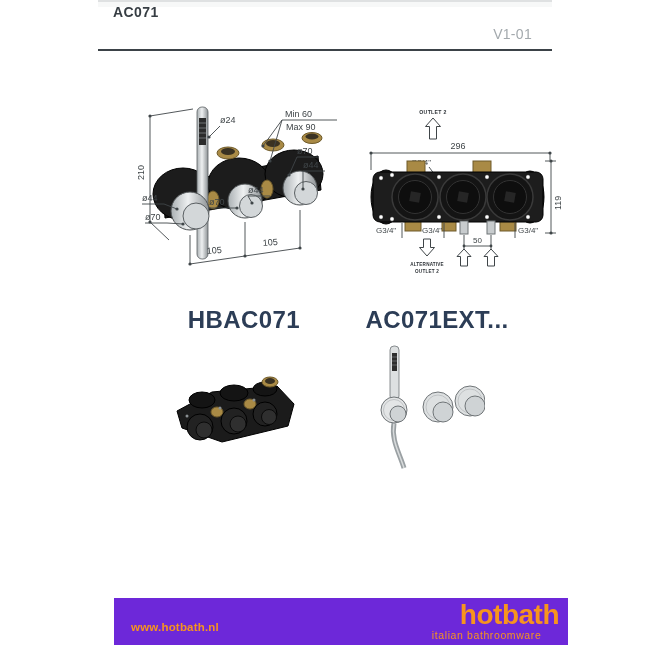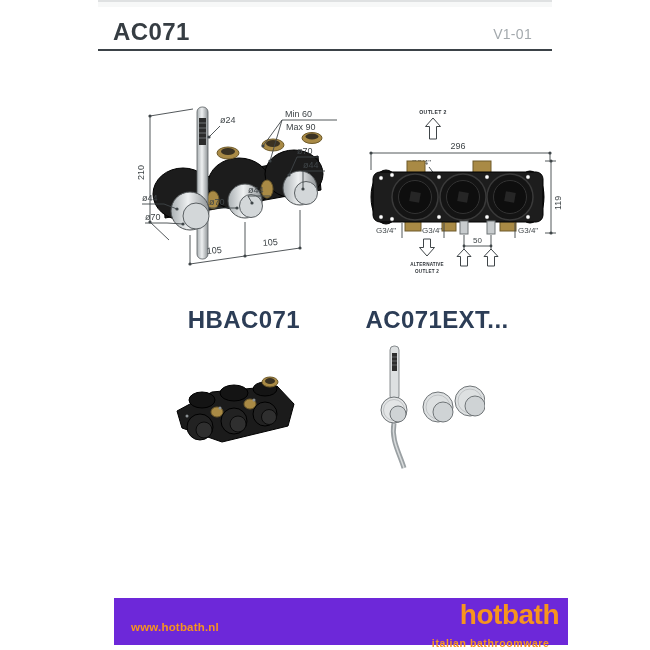--- a/index.html
+++ b/index.html
@@ -5,21 +5,21 @@
   html,body{margin:0;padding:0;}
   body{
     width:650px;height:650px;position:relative;background:#ffffff;
     font-family:"Liberation Sans",sans-serif;overflow:hidden;
   }
   .sheet{position:absolute;left:98px;top:0;width:454px;height:650px;background:#ffffff;}
   .top-edge{position:absolute;left:0;top:0;width:100%;height:2px;background:#dfe1e2;}
   .top-edge-fade{position:absolute;left:0;top:2px;width:100%;height:5px;background:#f7f8f8;}
 
   .title{
-    position:absolute;left:15px;top:18px;font-size:24px;font-weight:bold;
+    position:absolute;left:15px;top:4px;font-size:14px;font-weight:bold;
     color:#363d43;letter-spacing:.4px;
   }
   .version{
     position:absolute;right:20px;top:26px;font-size:14px;color:#a3a9ad;letter-spacing:.3px;
   }
   .rule{position:absolute;left:0;top:49px;width:100%;height:2px;background:#3b4247;}
 
   svg{position:absolute;}
   .dwg-left{left:35px;top:90px;width:215px;height:195px;}
   .dwg-right{left:260px;top:98px;width:205px;height:180px;}
@@ -48,21 +48,21 @@
   }
   .website{
     position:absolute;left:17px;top:23px;font-size:11.5px;font-weight:600;
     color:#f7941e;letter-spacing:.2px;
   }
   .logo-wrap{position:absolute;right:9px;top:3px;text-align:left;}
   .brand{
     font-size:28px;font-weight:bold;color:#f7941e;line-height:1;letter-spacing:-0.5px;margin-left:28px;
   }
   .tagline{
-    font-size:10.5px;color:#f7941e;letter-spacing:.6px;margin-top:8px;font-weight:bold;
+    font-size:10.5px;color:#f7941e;letter-spacing:.6px;margin-top:0px;
   }
 </style>
 </head>
 <body>
 
 <div class="sheet">
   <div class="top-edge"></div>
   <div class="top-edge-fade"></div>
 
   <div class="title">AC071</div>

